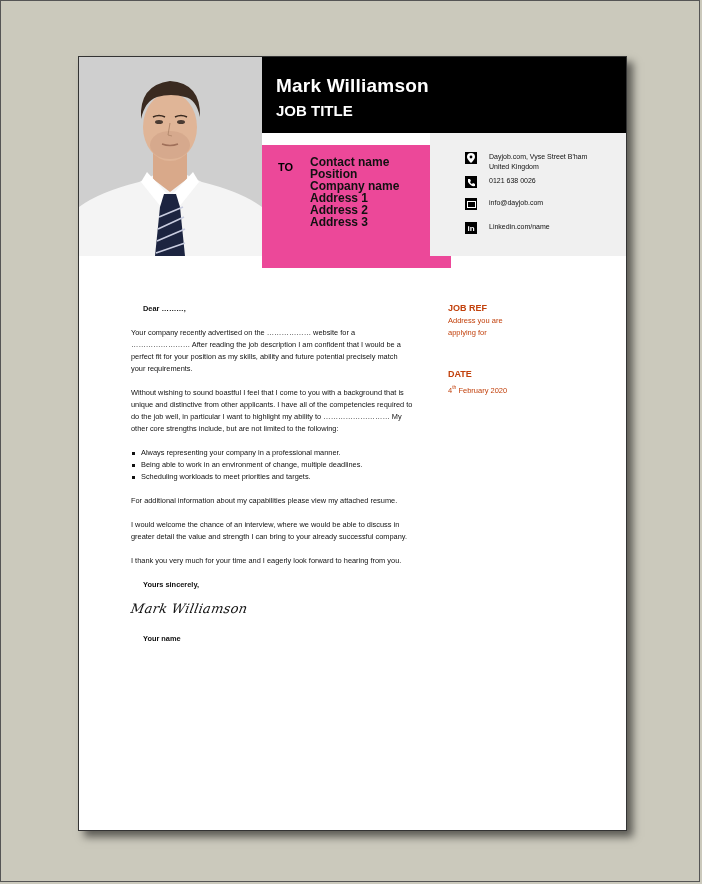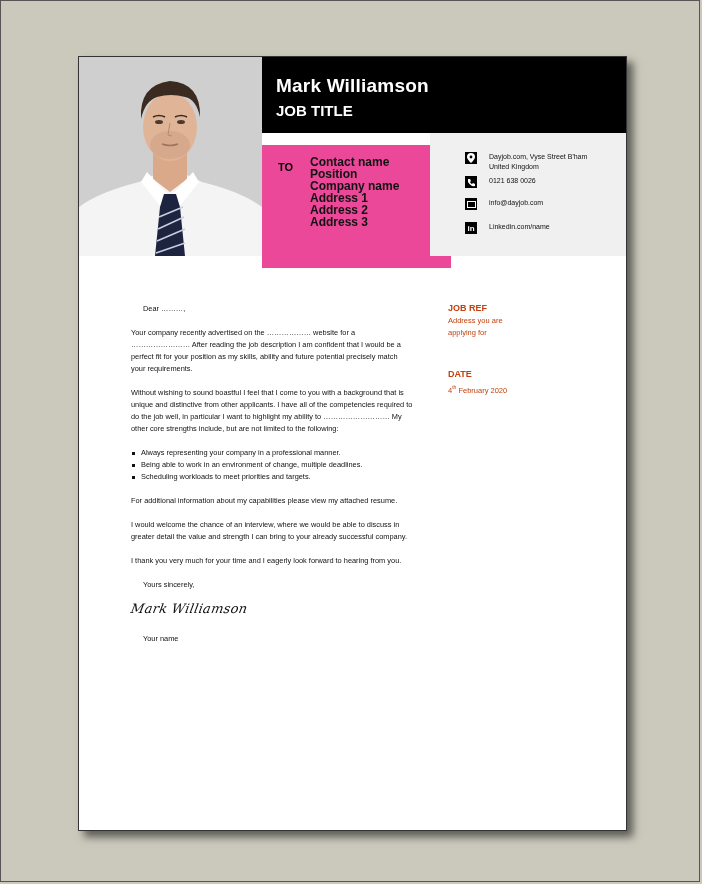--- a/index.html
+++ b/index.html
@@ -57,21 +57,21 @@
     width:12px; height:12px; background:#000; color:#fff;
     display:flex; align-items:center; justify-content:center;
     font-size:8px; font-weight:bold; margin-right:12px; flex-shrink:0;
   }
   .c-text { font-size:7px; color:#111; line-height:10px; }
   .letter {
     position:absolute; left:52px; top:246px; width:282px;
     font-size:7.4px; line-height:12px; color:#111;
   }
   .letter p { margin:0 0 12px 0; }
-  .letter .bold { font-weight:normal;padding-left:12px; }
+  .letter .bold { font-weight:bold;padding-left:12px; }
   .letter ul { margin:0 0 12px 0; padding-left:10px; list-style:none; }
   .letter li { position:relative; padding-left:0; }
   .letter li::before {
     content:""; position:absolute; left:-9px; top:4.5px; width:3px; height:3px; background:#111;
   }
   .signature {
     font-family:"DejaVu Serif", serif; font-style:italic; font-size:13px; color:#111;
     margin:12px 0 18px 0; letter-spacing:0.3px; transform:skewX(-10deg); display:inline-block;
   }
   .side {

